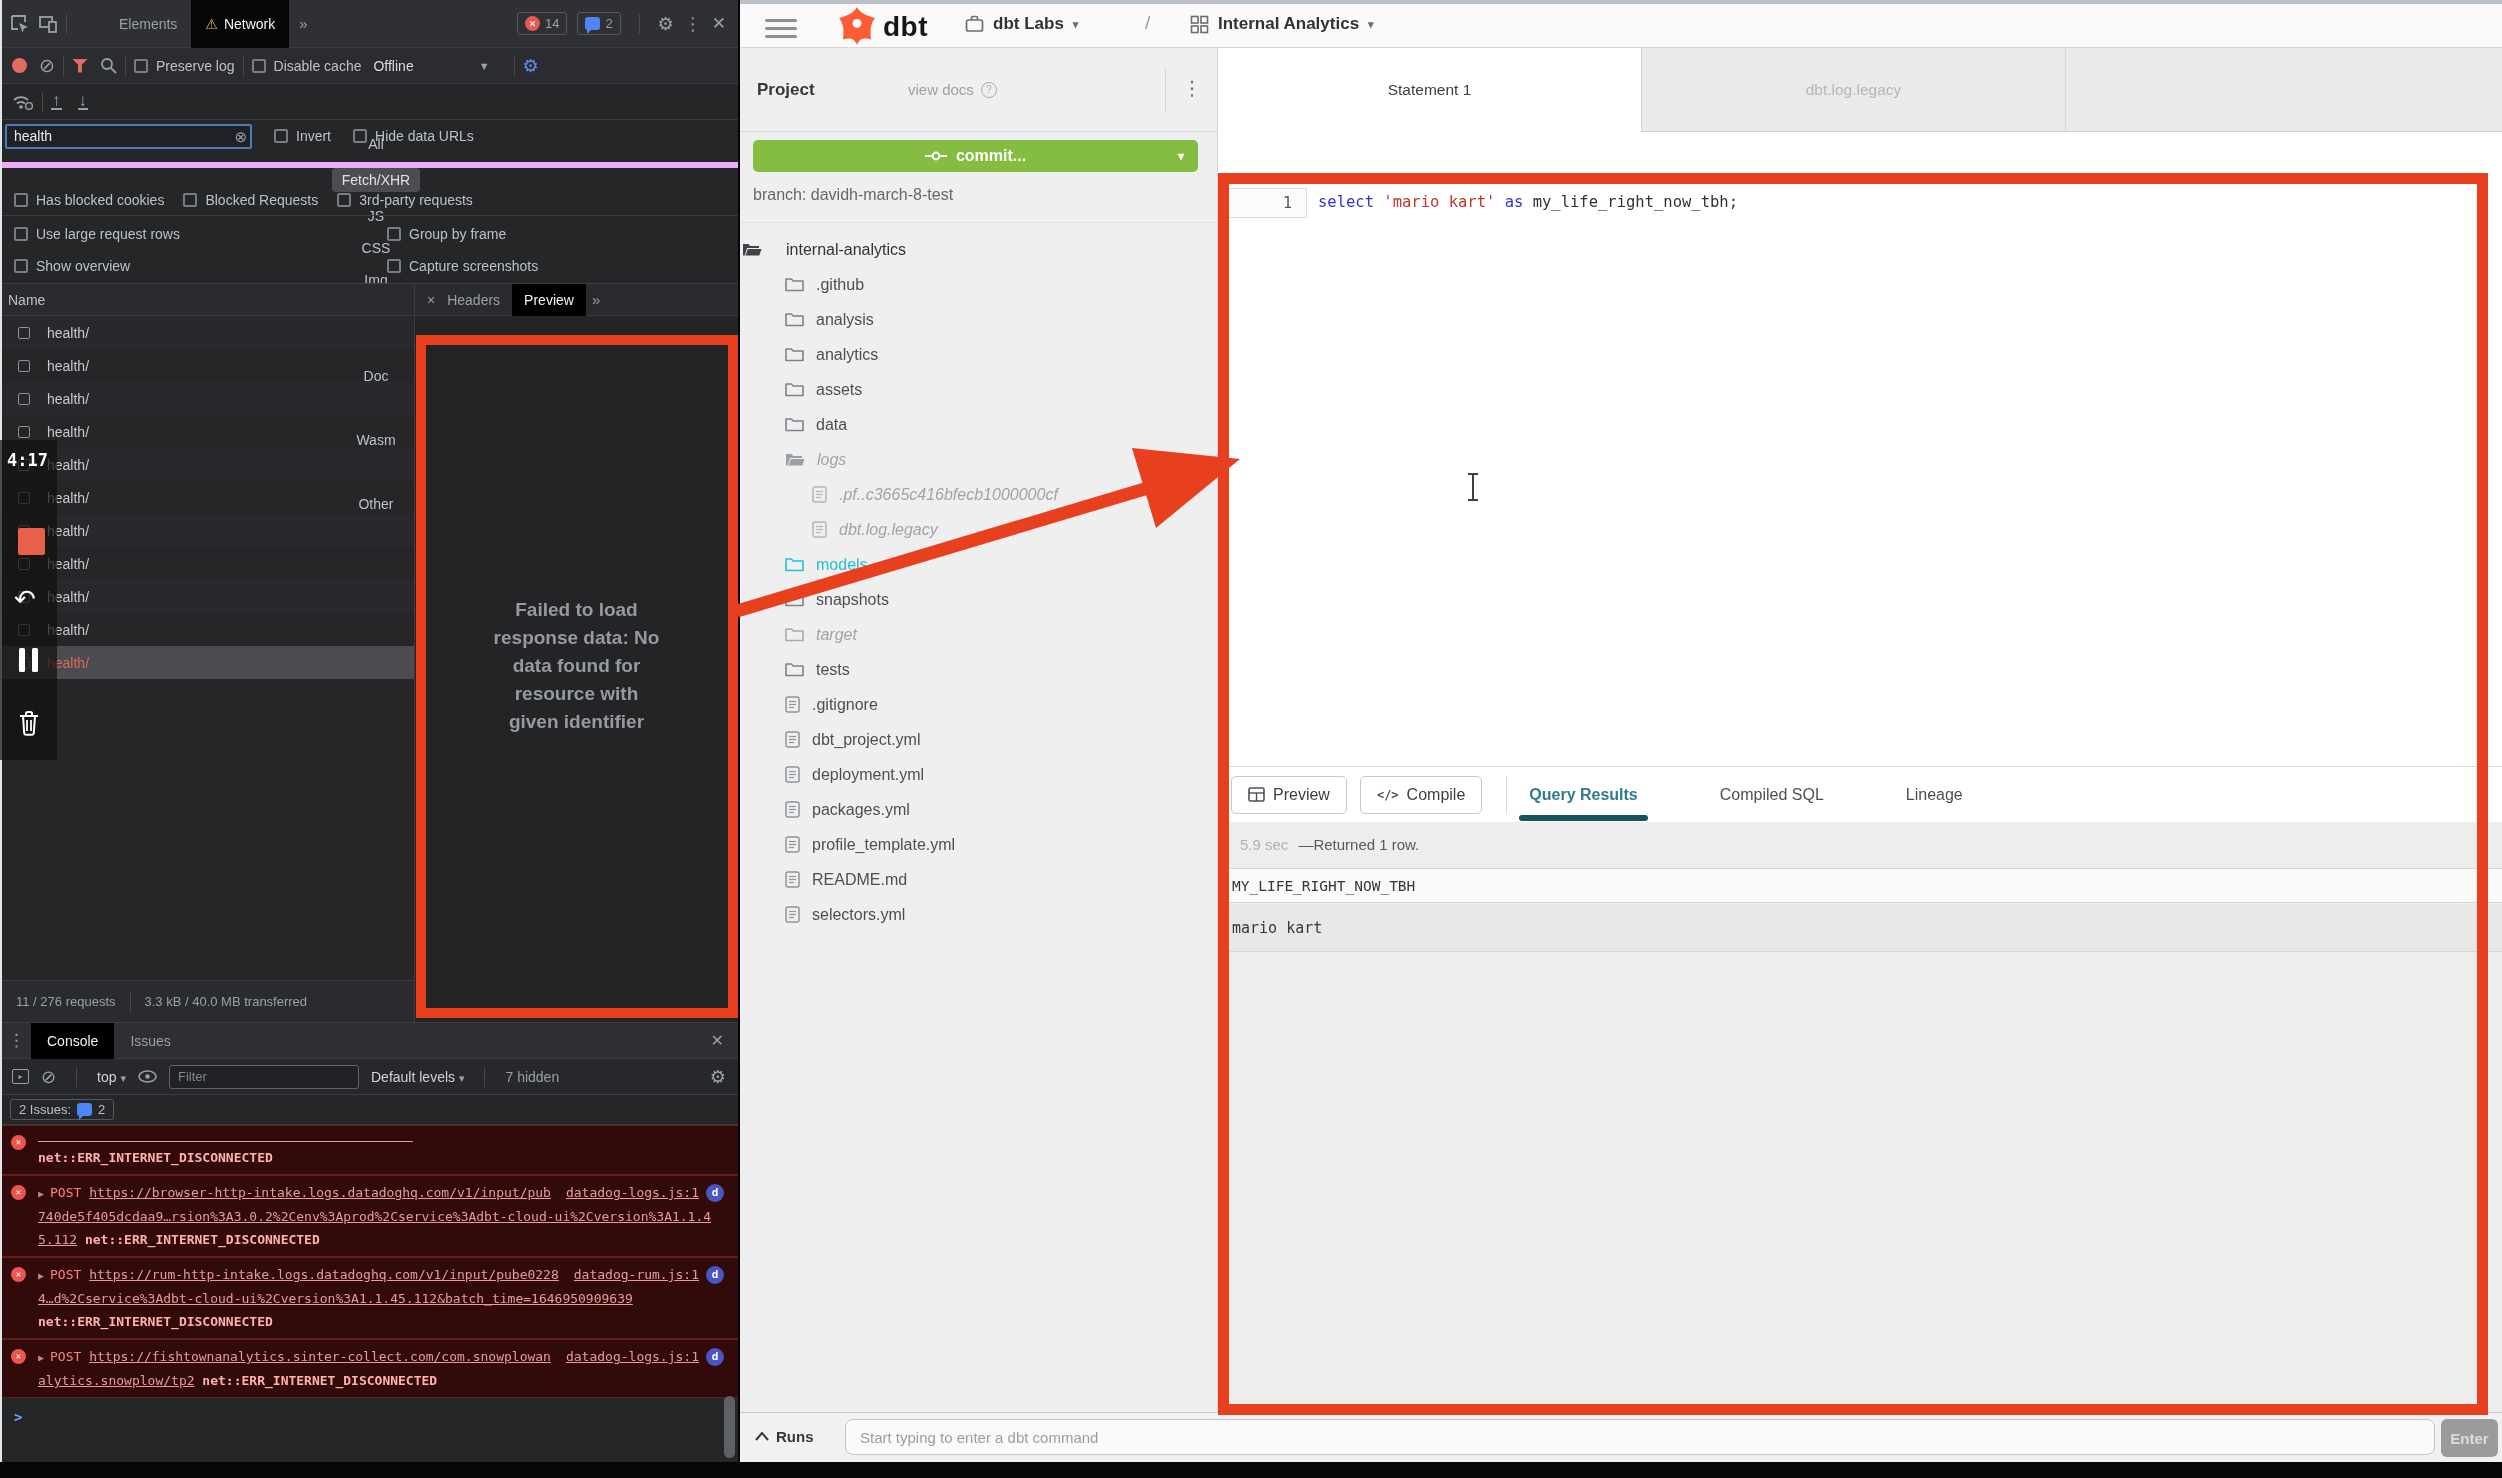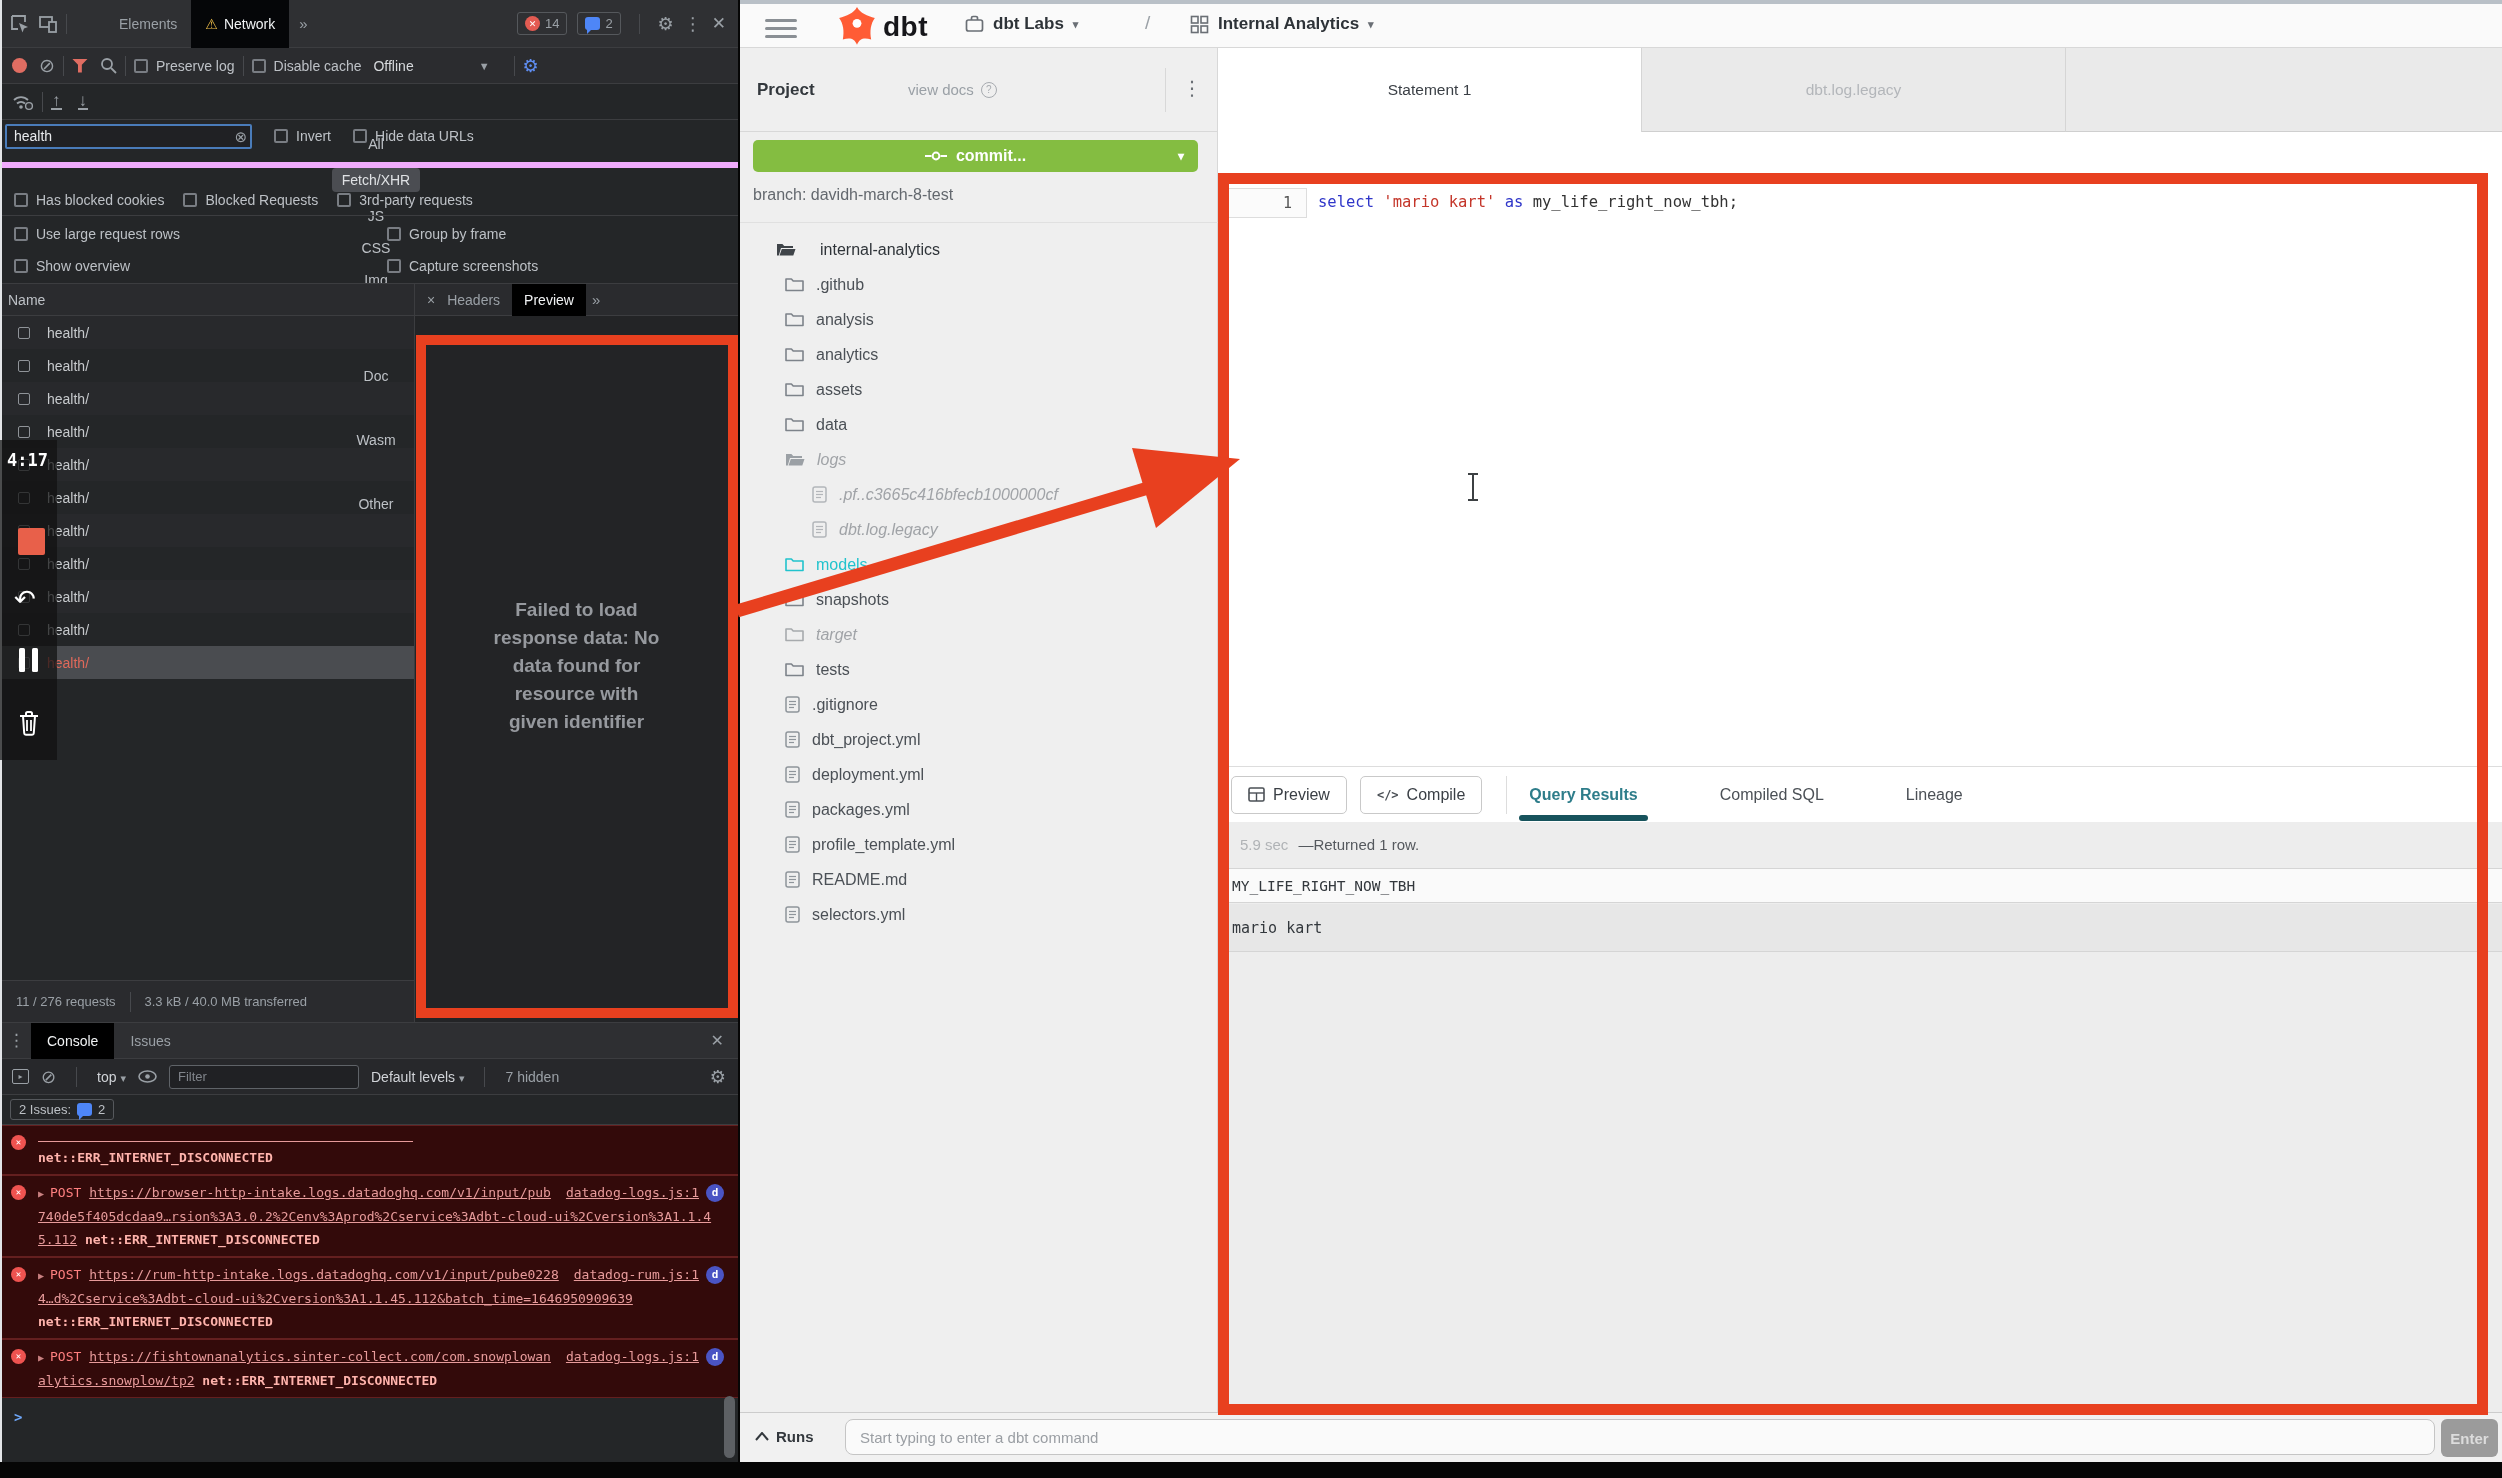--- a/index.html
+++ b/index.html
@@ -527,21 +527,21 @@
             <line x1="0" y1="6" x2="6.5" y2="6" stroke="#fff" stroke-width="2"></line>
             <circle cx="11" cy="6" r="3.4" fill="none" stroke="#fff" stroke-width="2"></circle>
             <line x1="15.5" y1="6" x2="22" y2="6" stroke="#fff" stroke-width="2"></line>
           </svg>
         <span>commit...</span>
         <span class="commitchev">▾</span>
       </button>
       <div class="branchline">branch: davidh-march-8-test</div>
       <div class="treediv"></div>
       <div class="tree" id="tree">
-          <div class="titem root" style="padding-left: 36px; gap: 24px;">
+          <div class="titem root" style="padding-left: 2px; gap: 24px;">
             <span class="tico">
               <svg width="20" height="15" viewBox="0 0 20 15">
                 <path d="M1 13.5 V2 h5.4 l1.8 2 H17 v2 H5 l-2.2 7.5 z M3.5 13.5 L5.8 7 H19.5 l-2.2 6.5 z" fill="#3f4449"></path>
               </svg>
             </span>
             <span>internal-analytics</span>
           </div>
           <div class="titem " style="padding-left: 45px;">
             <span class="tico">
               <svg width="19" height="15" viewBox="0 0 19 15">

